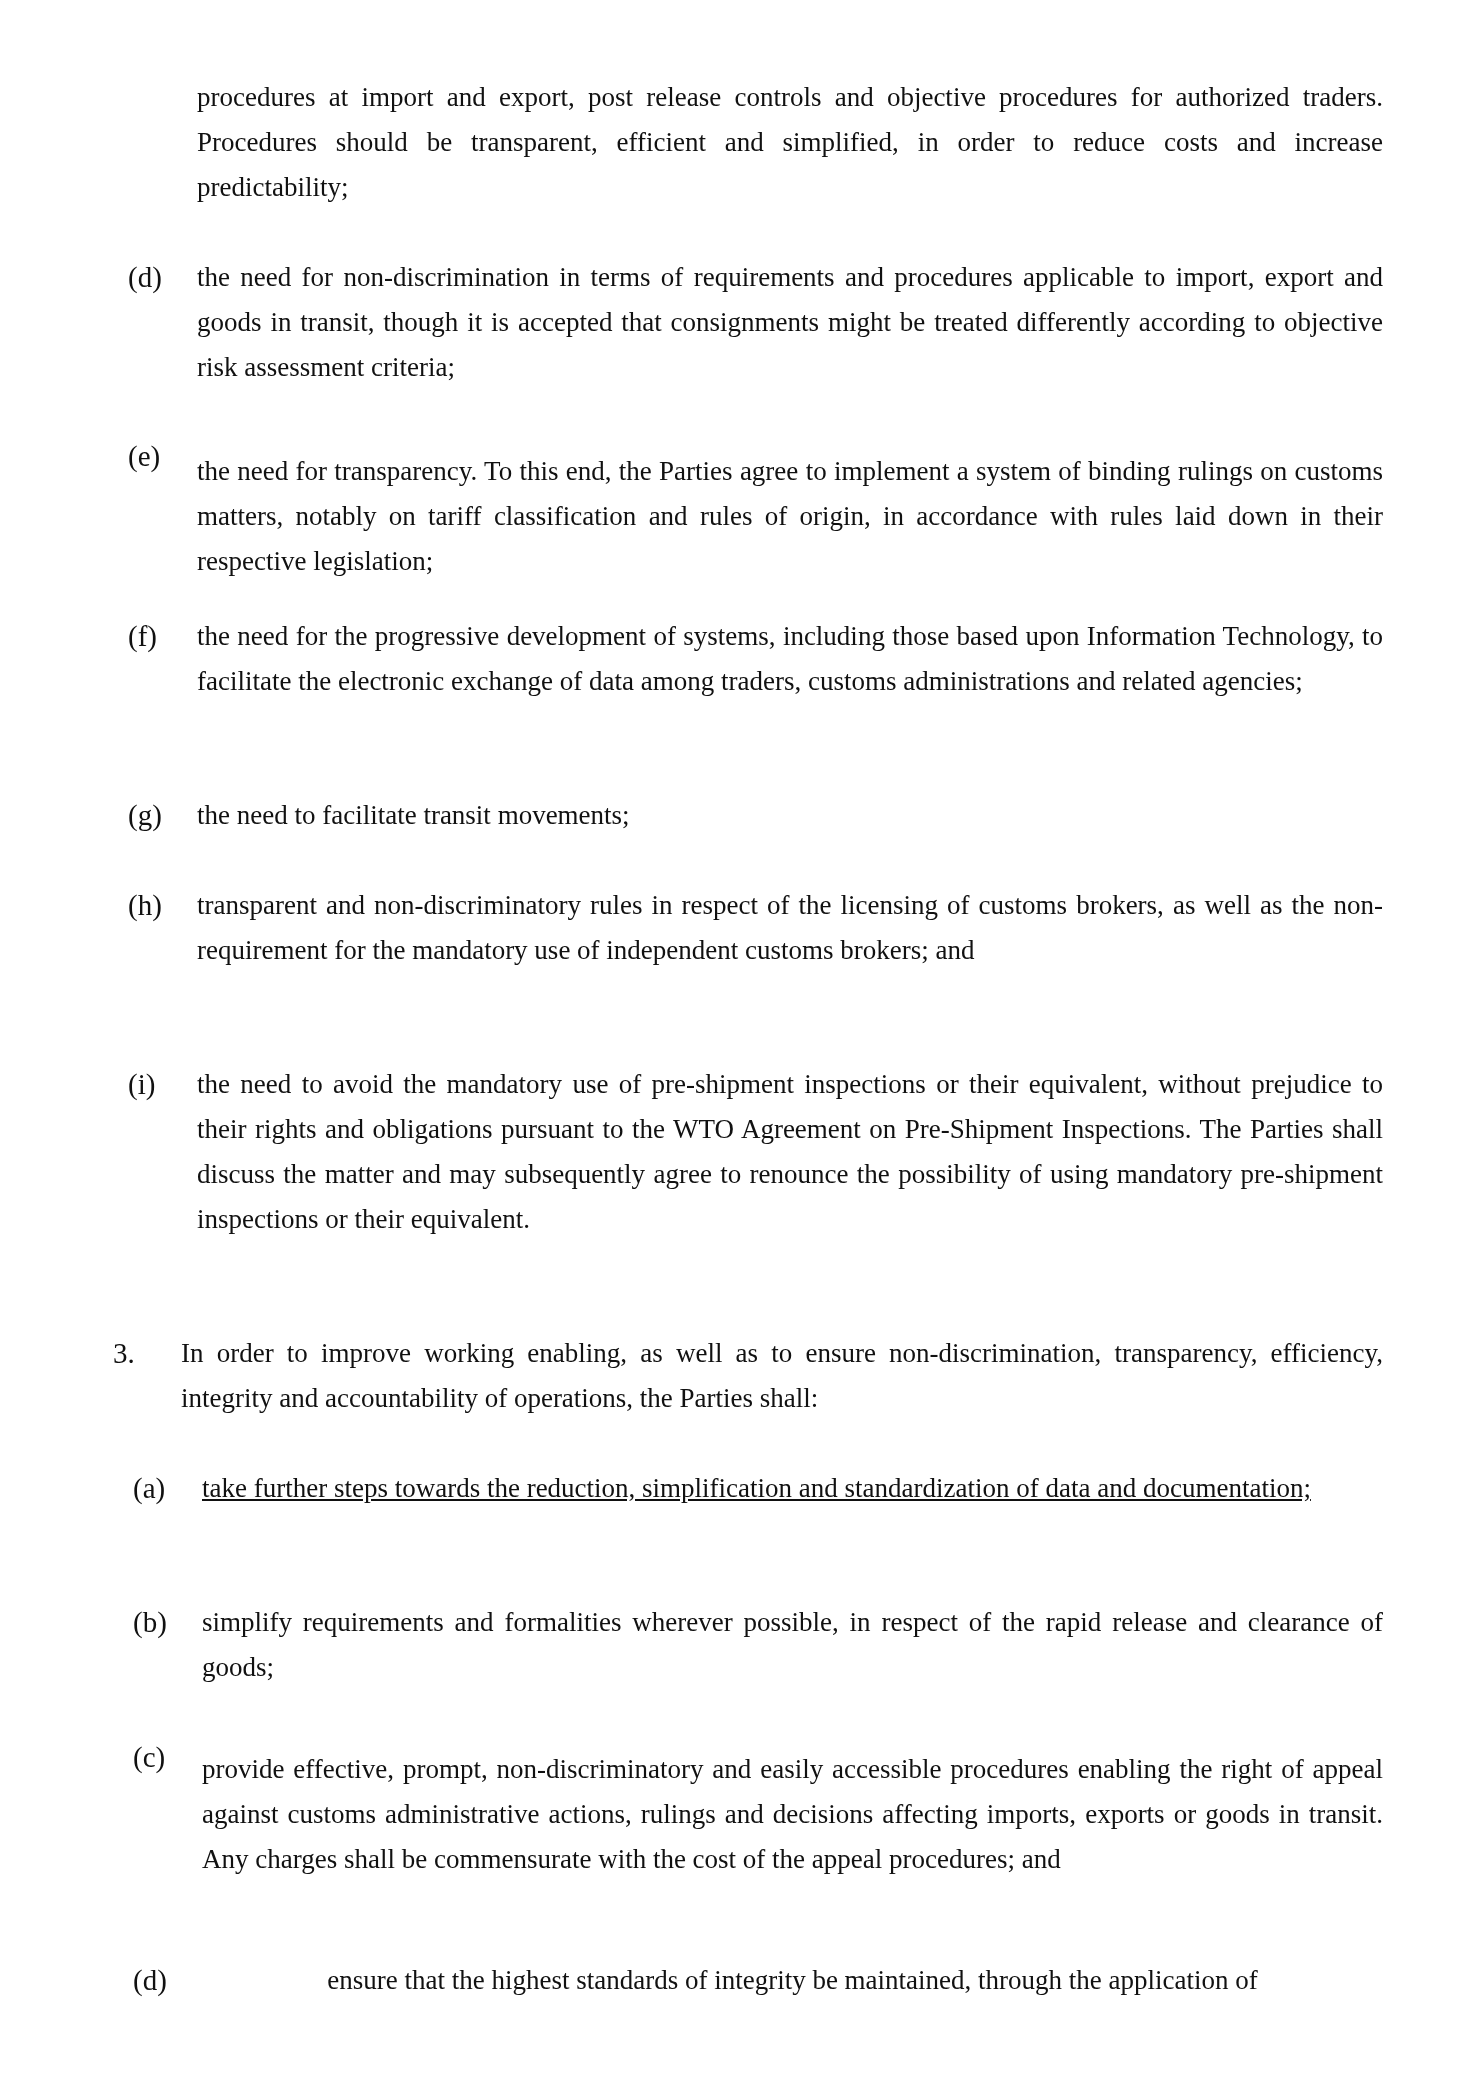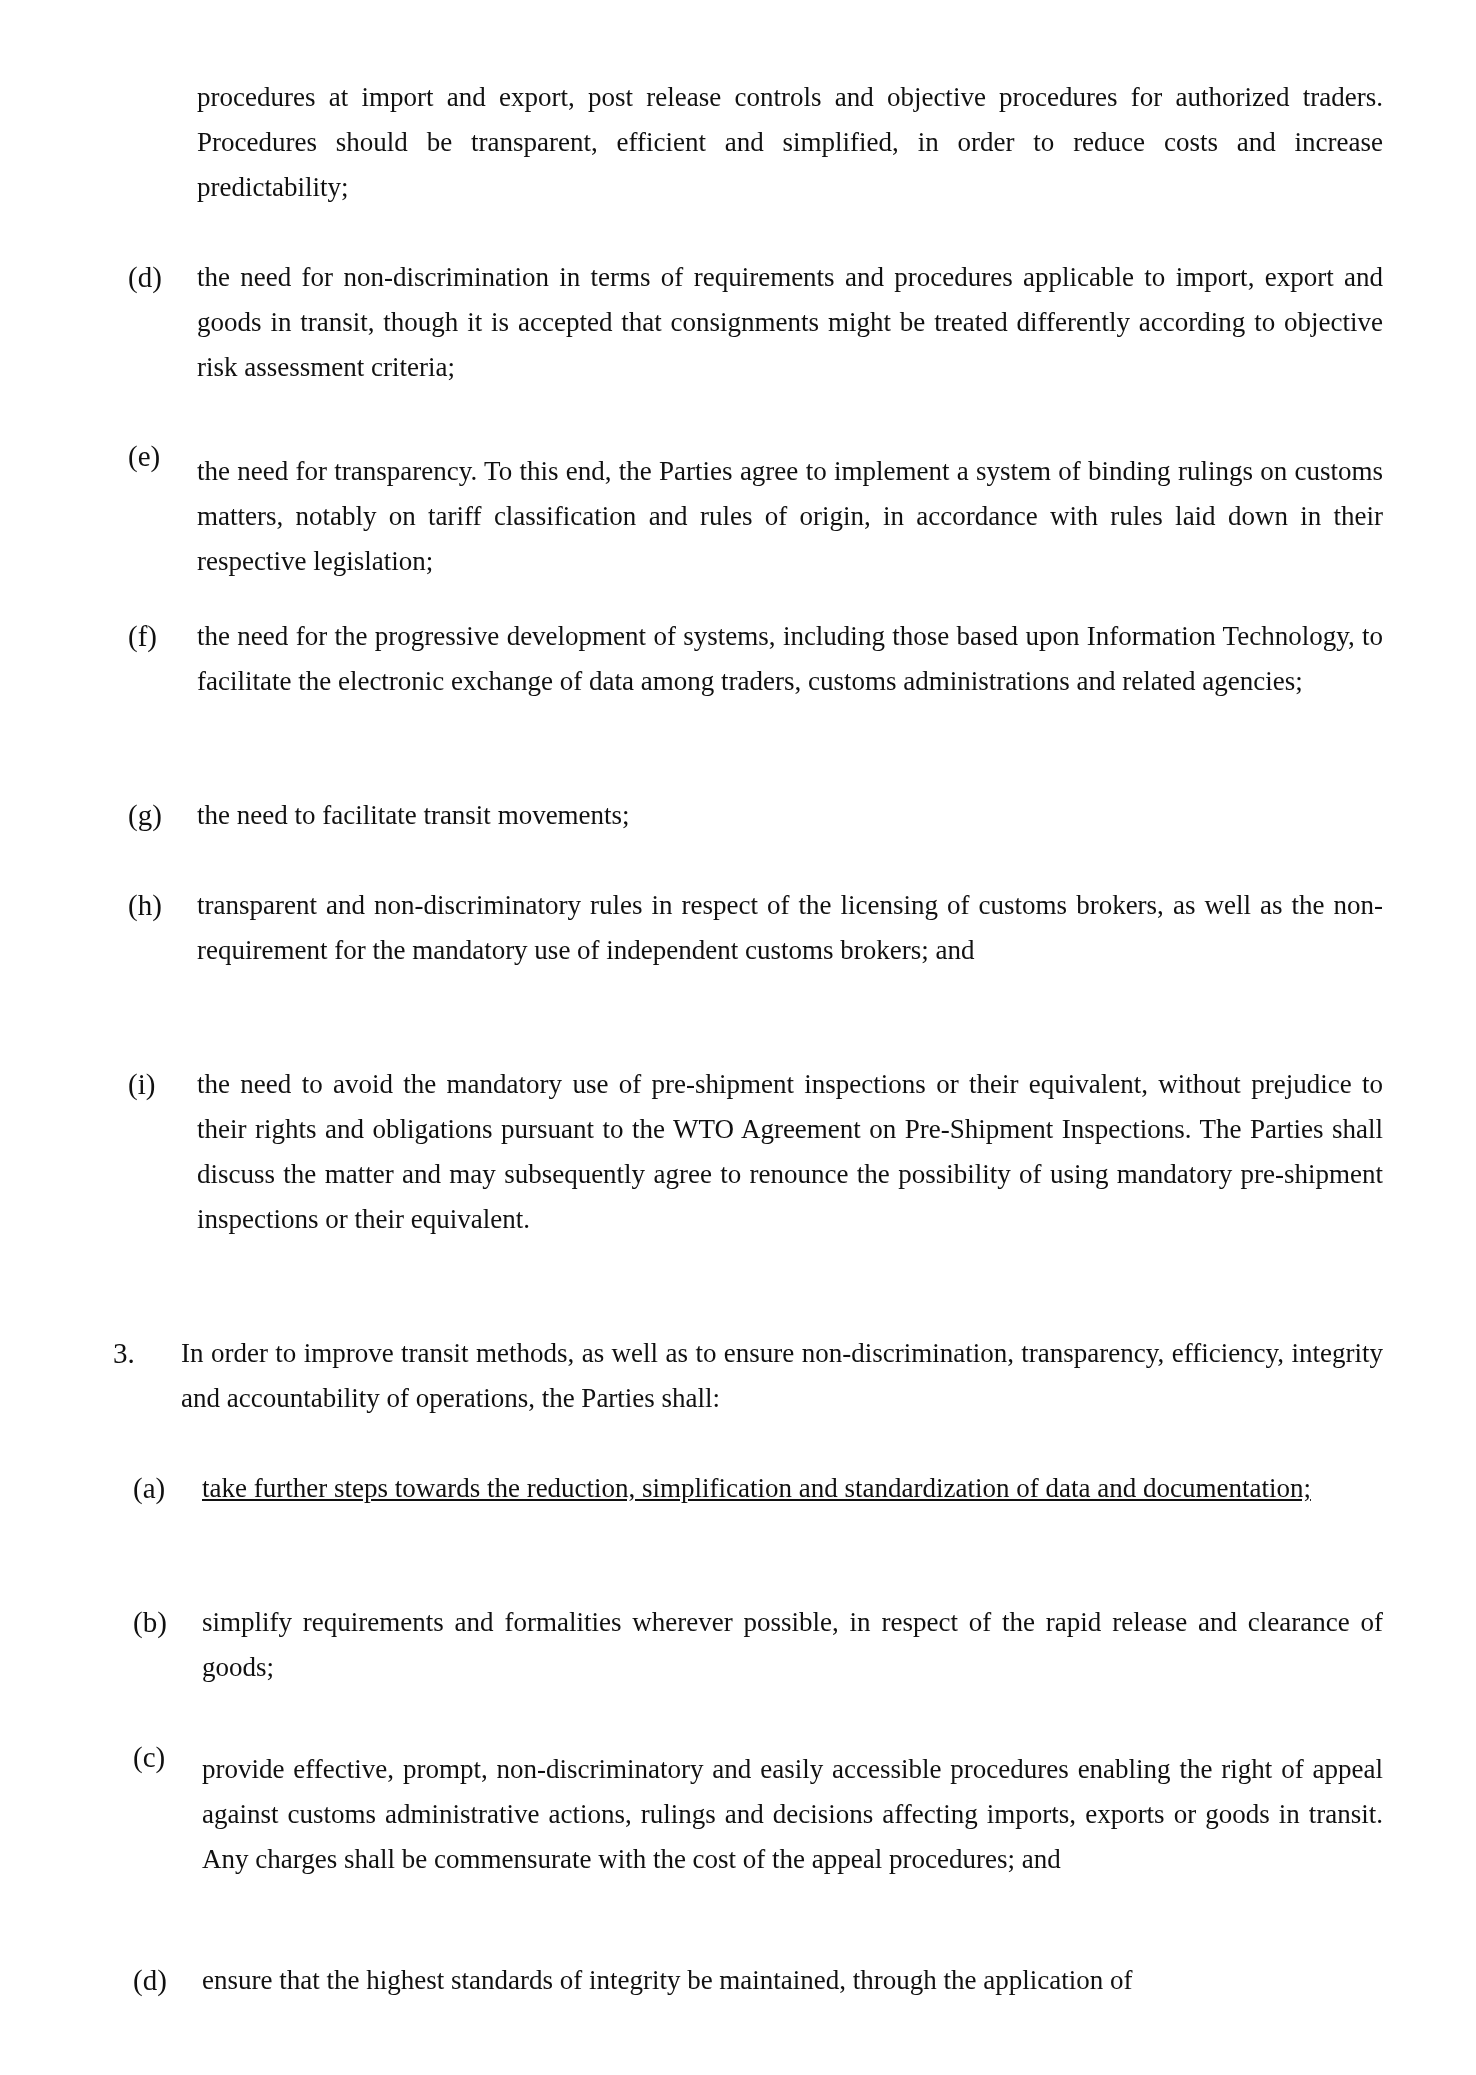--- a/index.html
+++ b/index.html
@@ -58,27 +58,27 @@
   <div class="label" style="left:128px; top:793px;">(g)</div>
   <div class="block text" style="left:197px; top:793px; width:1186px;">the need to facilitate transit movements;</div>
 
   <div class="label" style="left:128px; top:883px;">(h)</div>
   <div class="block text" style="left:197px; top:883px; width:1186px;">transparent and non-discriminatory rules in respect of the licensing of customs brokers, as well as the non-requirement for the mandatory use of independent customs brokers; and</div>
 
   <div class="label" style="left:128px; top:1062px;">(i)</div>
   <div class="block text" style="left:197px; top:1062px; width:1186px;">the need to avoid the mandatory use of pre-shipment inspections or their equivalent, without prejudice to their rights and obligations pursuant to the WTO Agreement on Pre-Shipment Inspections. The Parties shall discuss the matter and may subsequently agree to renounce the possibility of using mandatory pre-shipment inspections or their equivalent.</div>
 
   <div class="label" style="left:113px; top:1331px;">3.</div>
-  <div class="block text" style="left:181px; top:1331px; width:1202px;">In order to improve transit methods, as well as to ensure non-discrimination, transparency, efficiency, integrity and accountability of operations, the Parties shall:</div>
+  <div class="block text" style="left:181px; top:1331px; width:1202px;">In order to improve working enabling, as well as to ensure non-discrimination, transparency, efficiency, integrity and accountability of operations, the Parties shall:</div>
 
   <div class="label" style="left:133px; top:1466px;">(a)</div>
   <div class="block text" style="left:202px; top:1466px; width:1181px;text-decoration:underline;">take further steps towards the reduction, simplification and standardization of data and documentation;</div>
 
   <div class="label" style="left:133px; top:1600px;">(b)</div>
   <div class="block text" style="left:202px; top:1600px; width:1181px;">simplify requirements and formalities wherever possible, in respect of the rapid release and clearance of goods;</div>
 
   <div class="label" style="left:133px; top:1735px;">(c)</div>
   <div class="block text" style="left:202px; top:1735px; width:1181px;margin-top:12px;">provide effective, prompt, non-discriminatory and easily accessible procedures enabling the right of appeal against customs administrative actions, rulings and decisions affecting imports, exports or goods in transit. Any charges shall be commensurate with the cost of the appeal procedures; and</div>
 
   <div class="label" style="left:133px; top:1958px;">(d)</div>
-  <div class="block" style="left:202px; top:1958px; width:1181px; text-align:left; white-space:nowrap;">ensure that the highest standards of integrity be maintained, through the application of</div>
+  <div class="block" style="left:202px; top:1958px; width:1181px; text-align:center; white-space:nowrap;">ensure that the highest standards of integrity be maintained, through the application of</div>
 
 </div>
 
 </body></html>

